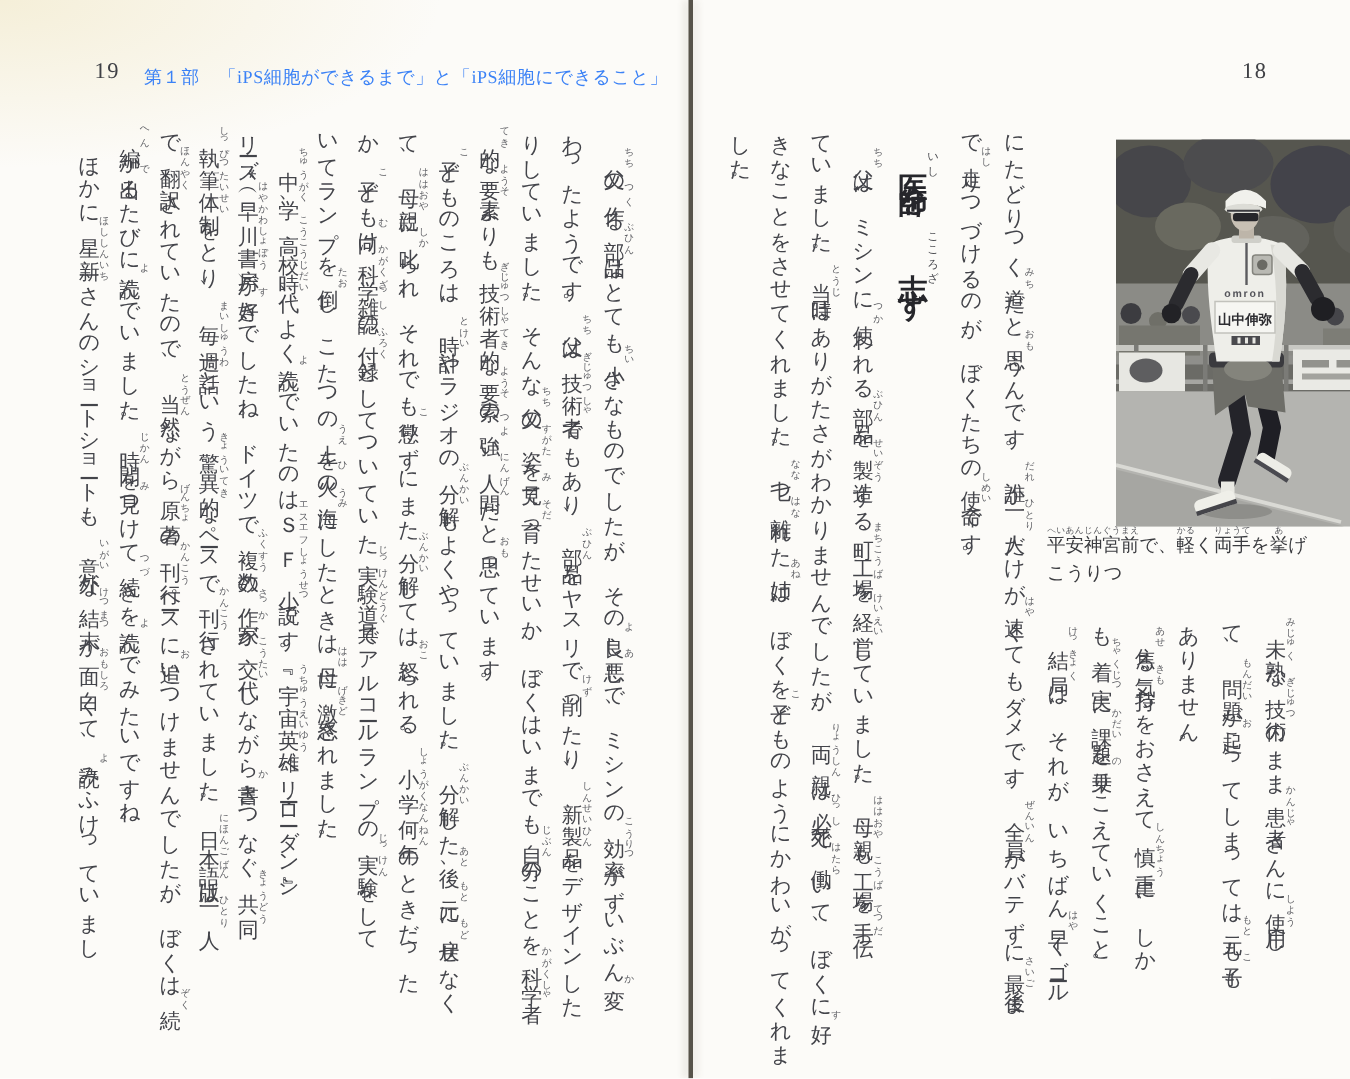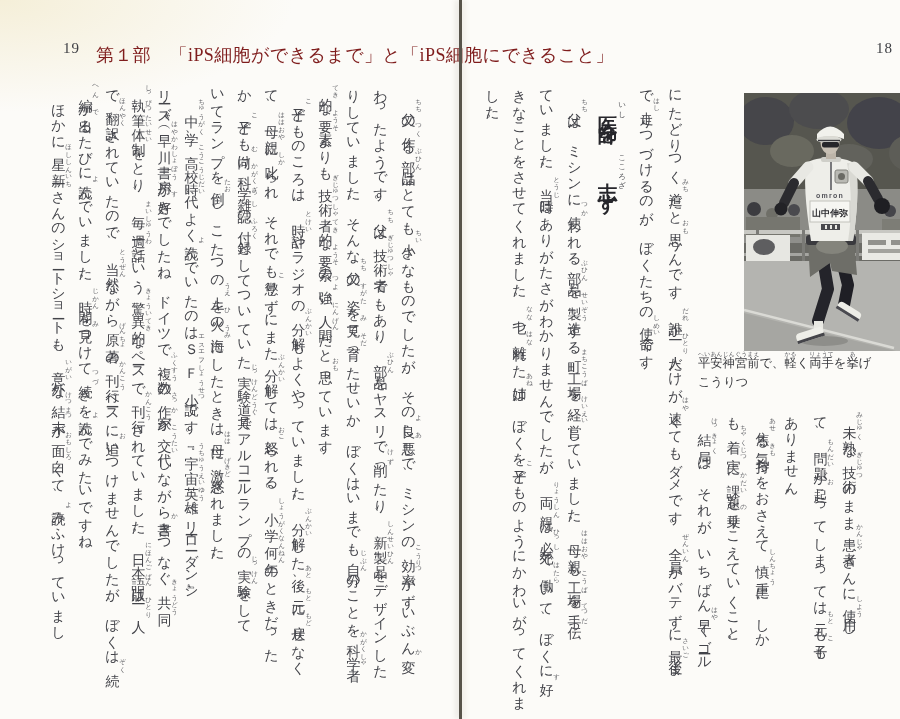--- a/index.html
+++ b/index.html
@@ -23,21 +23,21 @@
     position:absolute; left:459px; top:0; width:3px; height:719px;
     background:var(--gutter);
     box-shadow:-3px 0 5px rgba(95,85,60,0.16), 3px 0 5px rgba(95,85,60,0.12);
   }
   .pnum{
     position:absolute; font-family:"Liberation Serif","DejaVu Serif",serif;
     font-size:15px; color:#3f4045; letter-spacing:1px;
   }
   .runhead-title{
     position:absolute; left:96px; top:43px;
-    font-size:18px; color:#7f1d1d; letter-spacing:0.4px; white-space:nowrap;
+    font-size:12px; color:#3b82f6; letter-spacing:0.4px; white-space:nowrap;
   }
   
   .vcol{
     position:absolute;
     writing-mode:vertical-rl; -webkit-writing-mode:vertical-rl;
     font-size:14px; line-height:17px; letter-spacing:0.2px;
     color:var(--ink); white-space:nowrap;
   }
   .vcol.indent{text-indent:1em;}
   ruby{ruby-position:over;}
@@ -82,21 +82,21 @@
       <div class="vcol" style="left: 156px; top: 80px;">リーズ*（<ruby>早川書房<rt>はやかわしょぼう</rt></ruby>）が<ruby>好<rt>す</rt></ruby>きでしたね。ドイツで<ruby>複数<rt>ふくすう</rt></ruby>の<ruby>作家<rt>さっか</rt></ruby>が<ruby>交代<rt>こうたい</rt></ruby>しながら<ruby>書<rt>か</rt></ruby>きつなぐ<ruby>共同<rt>きょうどう</rt></ruby></div>
       <div class="vcol" style="left: 130px; top: 80px;"><ruby>執筆体制<rt>しっぴつたいせい</rt></ruby>をとり、<ruby>毎週<rt>まいしゅう</rt></ruby>一<ruby>話<rt>わ</rt></ruby>という<ruby>驚異的<rt>きょういてき</rt></ruby>なペースで<ruby>刊行<rt>かんこう</rt></ruby>されていました。<ruby>日本語版<rt>にほんごばん</rt></ruby>は<ruby>一人<rt>ひとり</rt></ruby></div>
       <div class="vcol" style="left: 104px; top: 80px;">で<ruby>翻訳<rt>ほんやく</rt></ruby>されていたので、<ruby>当然<rt>とうぜん</rt></ruby>ながら<ruby>原著<rt>げんちょ</rt></ruby>の<ruby>刊行<rt>かんこう</rt></ruby>ペースに<ruby>追<rt>お</rt></ruby>いつけませんでしたが、ぼくは<ruby>続<rt>ぞく</rt></ruby></div>
       <div class="vcol" style="left: 77px; top: 80px;"><ruby>編<rt>へん</rt></ruby>が<ruby>出<rt>で</rt></ruby>るたびに<ruby>読<rt>よ</rt></ruby>んでいました。<ruby>時間<rt>じかん</rt></ruby>を<ruby>見<rt>み</rt></ruby>つけて<ruby>続<rt>つづ</rt></ruby>きを<ruby>読<rt>よ</rt></ruby>んでみたいですね。</div>
       <div class="vcol indent" style="left: 50px; top: 80px;">ほかに<ruby>星新一<rt>ほししんいち</rt></ruby>さんのショートショートも、<ruby>意外<rt>いがい</rt></ruby>な<ruby>結末<rt>けつまつ</rt></ruby>が<ruby>面白<rt>おもしろ</rt></ruby>くて、<ruby>読<rt>よ</rt></ruby>みふけっていまし</div>
     </div>
 
   <div class="gutter"></div>
 
   <section class="page right"></section>
-  <span class="pnum" style="left:828px;top:40px;margin-left:48px;">18</span>
+  <span class="pnum" style="left:828px;top:40px;">18</span>
 
   <figure class="photo-fig">
     <svg viewBox="0 0 177 258" xmlns="http://www.w3.org/2000/svg">
       <rect x="0" y="0" width="177" height="258" fill="#8f8f8b"></rect>
 
       <rect x="0" y="0" width="177" height="106" fill="#56564f"></rect>
       <ellipse cx="22" cy="28" rx="28" ry="24" fill="#46464a"></ellipse>
       <ellipse cx="75" cy="16" rx="30" ry="20" fill="#4c4c4e"></ellipse>
       <ellipse cx="135" cy="30" rx="32" ry="26" fill="#43434a"></ellipse>
       <ellipse cx="48" cy="58" rx="22" ry="16" fill="#69695f"></ellipse>

